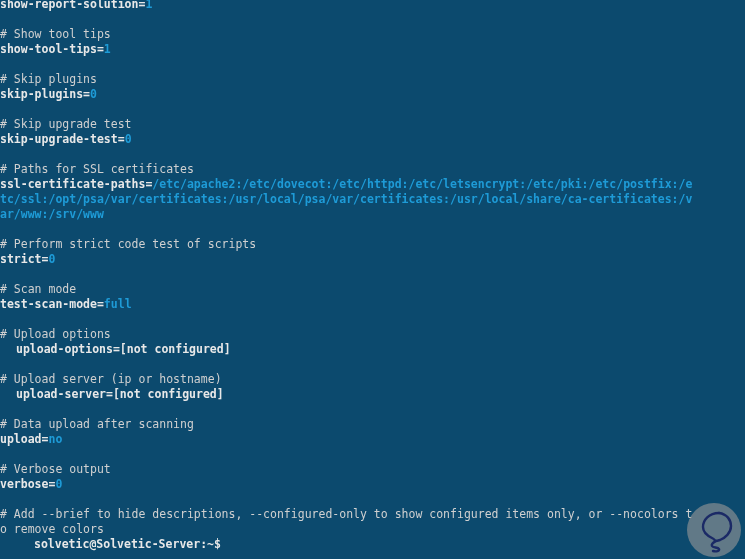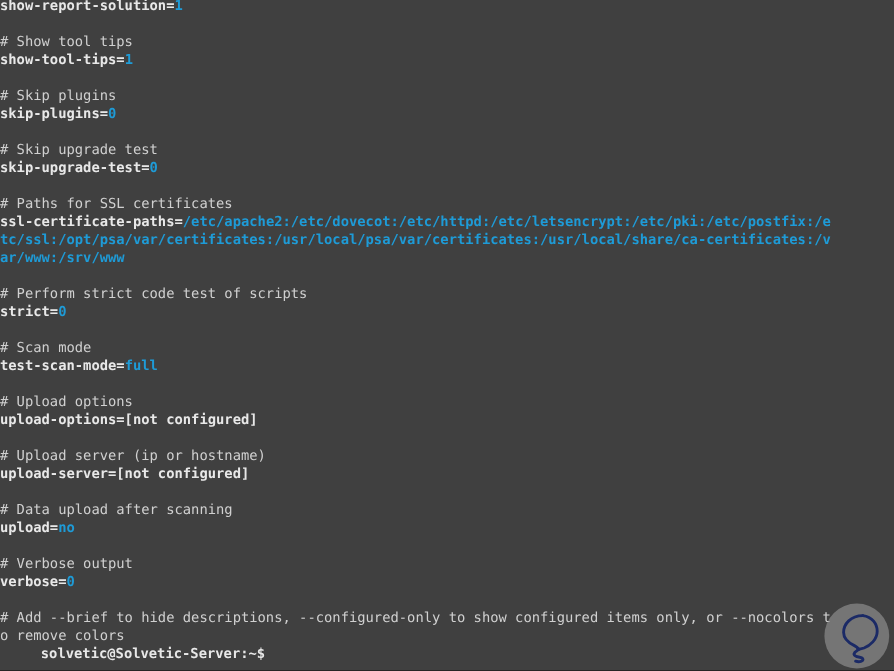--- a/index.html
+++ b/index.html
@@ -5,21 +5,21 @@
 <style>
   html, body {
     margin: 0;
     padding: 0;
     background: #000000;
   }
   #terminal {
     position: relative;
     width: 745px;
     height: 559px;
-    background: #404040;
+    background: #0c4a6e;
     overflow: hidden;
     font-family: "DejaVu Sans Mono", "Liberation Mono", monospace;
     font-size: 11.5px;
     line-height: 15px;
     letter-spacing: 0px;
   }
   #screen {
     position: absolute;
     left: 0;
     top: -3px;
@@ -44,20 +44,21 @@
     color: #e8e8e8;
     font-weight: bold;
   }
   .val {
     color: #1e9bd7;
     font-weight: bold;
   }
   .plain {
     color: #e8e8e8;
     font-weight: bold;
+    margin-left: 16px;
   }
   .prompt {
     color: #e8e8e8;
     font-weight: bold;
     margin-left: 34px;
   }
   
   #watermark {
     position: absolute;
     right: 4px;

